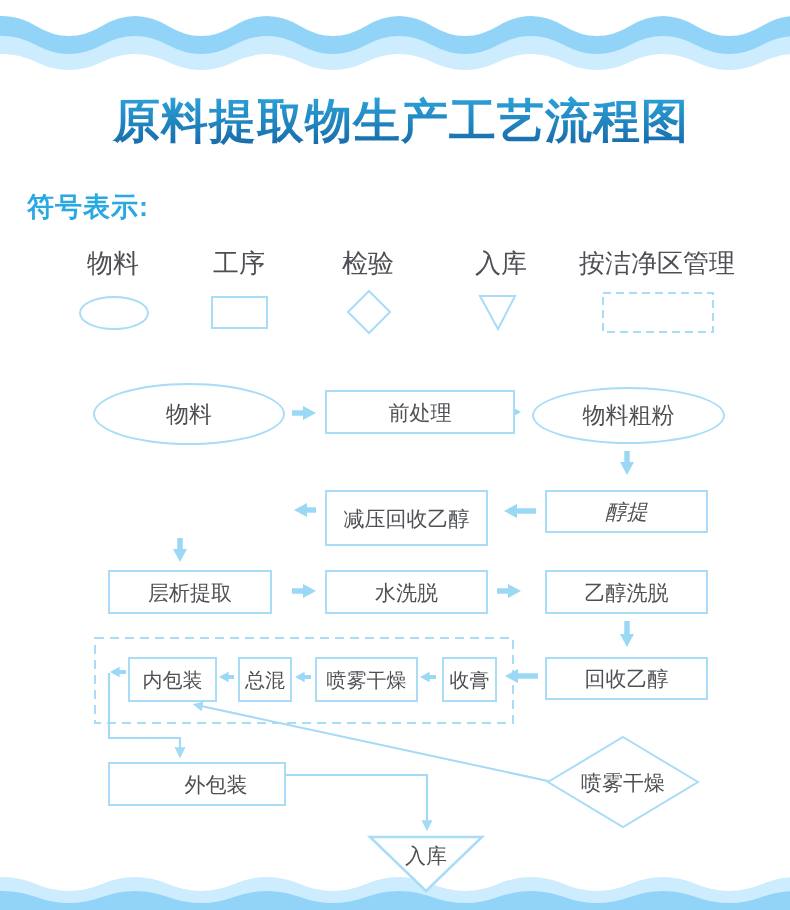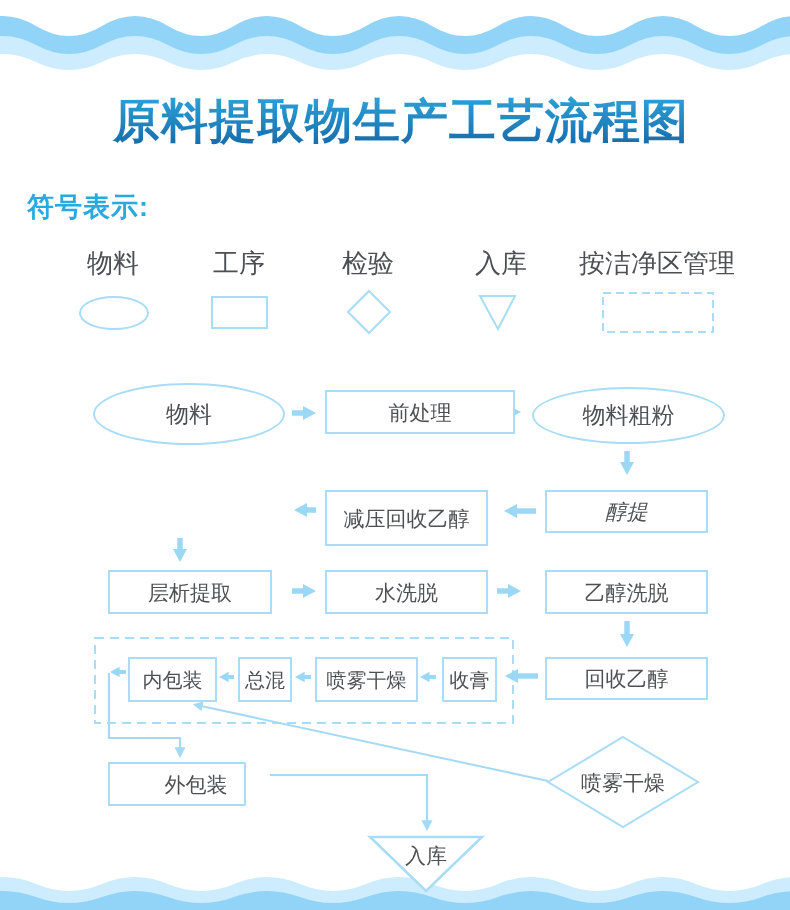--- a/index.html
+++ b/index.html
@@ -104,18 +104,18 @@
   <div class="node" style="left:108px;top:570px;width:164px;height:44px;">层析提取</div>
   <div class="node" style="left:325px;top:570px;width:163px;height:44px;">水洗脱</div>
   <div class="node" style="left:545px;top:570px;width:163px;height:44px;">乙醇洗脱</div>
 
   <div class="node small" style="left:128px;top:657px;width:89px;height:45px;">内包装</div>
   <div class="node small" style="left:238px;top:657px;width:54px;height:45px;">总混</div>
   <div class="node small" style="left:315px;top:657px;width:103px;height:45px;">喷雾干燥</div>
   <div class="node small" style="left:442px;top:657px;width:55px;height:45px;">收膏</div>
   <div class="node" style="left:545px;top:657px;width:163px;height:43px;">回收乙醇</div>
 
-  <div class="node" style="left:108px;top:762px;width:138px;height:44px;padding-left:38px;">外包装</div>
+  <div class="node" style="left:108px;top:762px;width:178px;height:44px;padding-left:38px;">外包装</div>
 
   <div class="shape-label" style="left:548px;top:762px;width:150px;height:40px;">喷雾干燥</div>
   <div class="shape-label" style="left:376px;top:841px;width:100px;height:28px;">入库</div>
 
 </div>
 
 </body></html>

